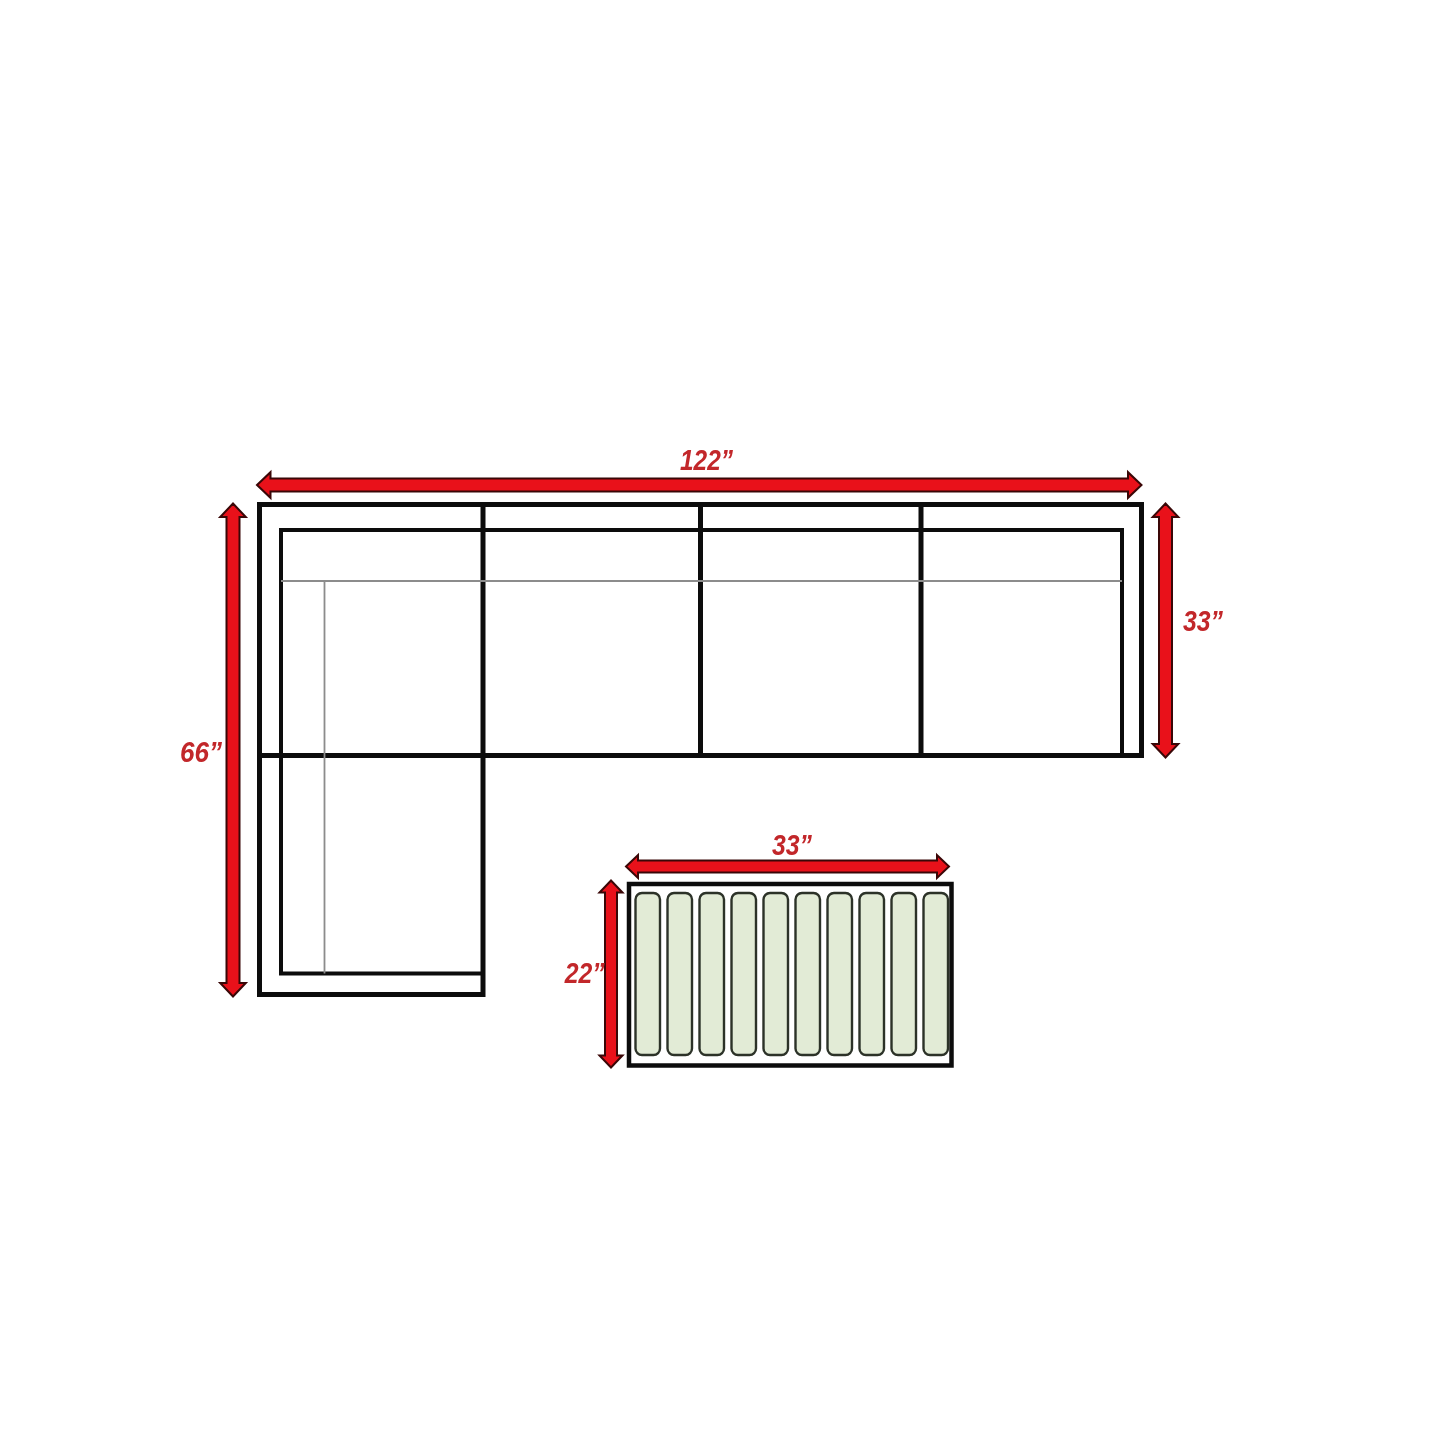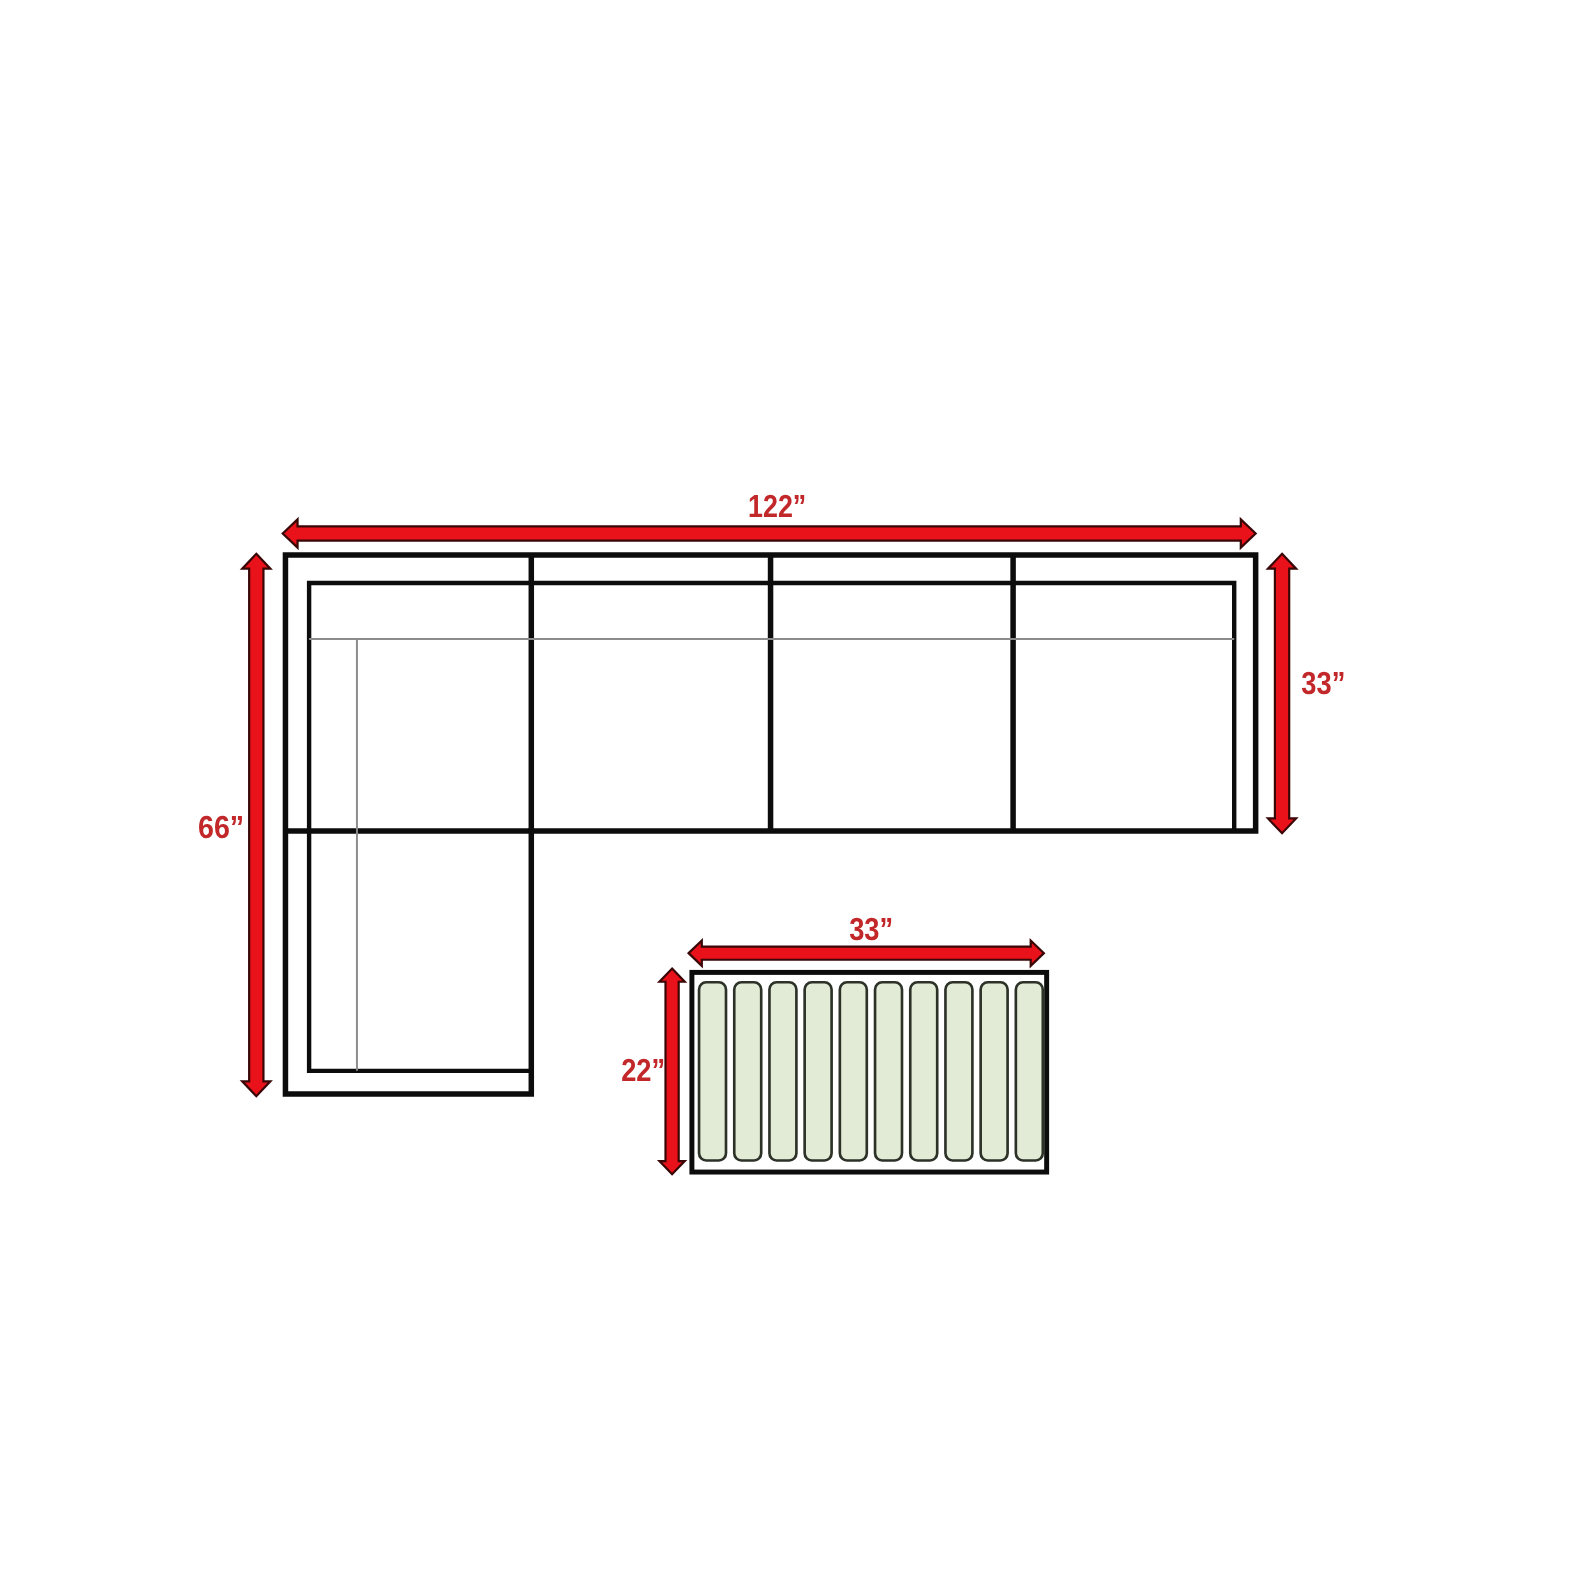--- a/index.html
+++ b/index.html
@@ -1,16 +1,16 @@
 <!DOCTYPE html>
 <html><head>
 <meta charset="utf-8">
 <style>
   html,body{margin:0;padding:0;background:#ffffff;}
-  .page{width:1445px;height:1445px;position:relative;background:#ffffff;overflow:hidden;}
+  .page{width:1445px;height:1445px;position:relative;background:#ffffff;overflow:hidden;font-style:italic;}
   svg{display:block;}
   text{font-family:"Liberation Sans", sans-serif;font-weight:bold;fill:#c2272a;}
 </style>
 </head>
 <body>
 <div class="page">
 <svg width="1445" height="1445" viewBox="0 0 1445 1445" xmlns="http://www.w3.org/2000/svg">
 
   <rect x="0" y="0" width="1445" height="1445" fill="#ffffff"></rect>
 

